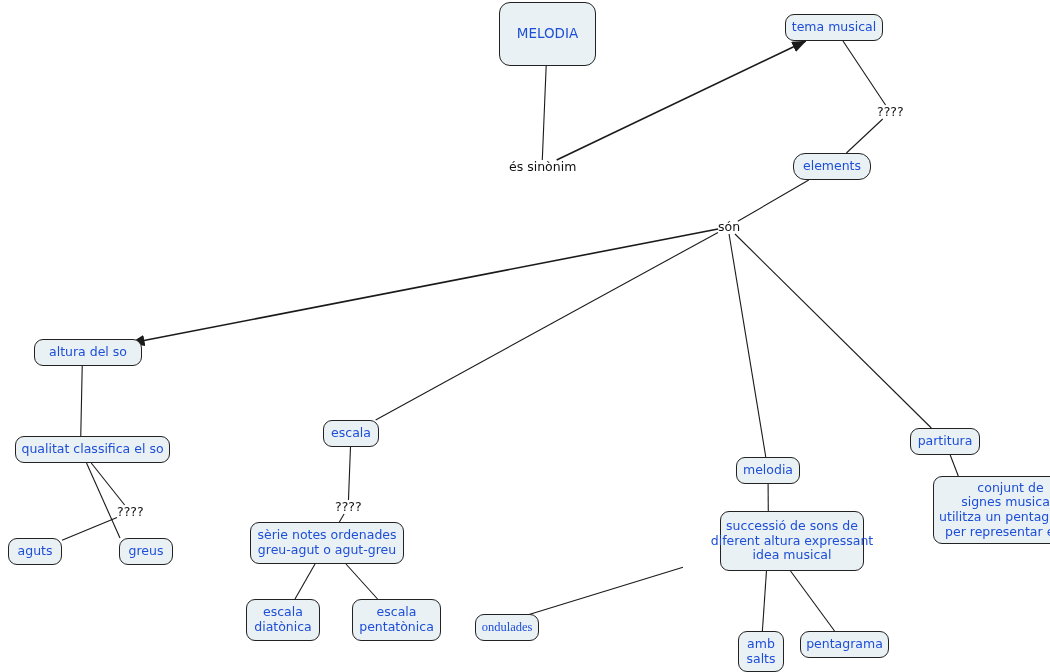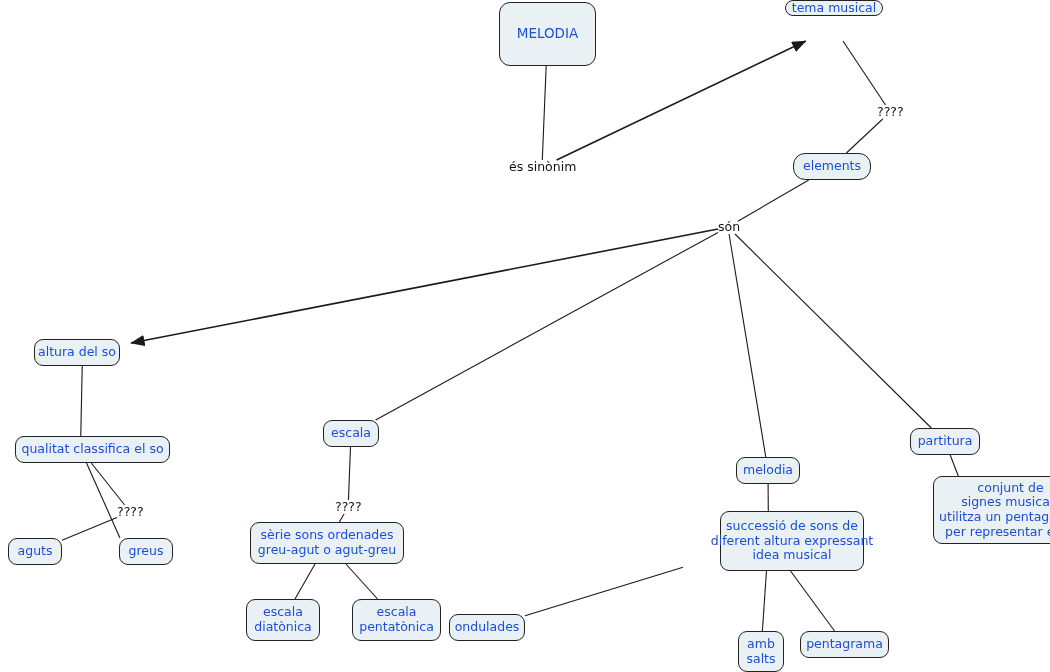--- a/index.html
+++ b/index.html
@@ -87,34 +87,34 @@
         <line x1="345.95454545454544" y1="564" x2="377.54545454545456" y2="599" stroke="#1a1a1a" stroke-width="1.1"></line>
         <line x1="768.0957446808511" y1="484" x2="768.2872340425532" y2="511" stroke="#1a1a1a" stroke-width="1.1"></line>
         <line x1="683" y1="567.272646536412" x2="525" y2="615.8232682060391" stroke="#1a1a1a" stroke-width="1.1"></line>
         <line x1="766.4638009049773" y1="571" x2="762.3914027149322" y2="631" stroke="#1a1a1a" stroke-width="1.1"></line>
         <line x1="790.5289855072464" y1="571" x2="834.5869565217391" y2="631" stroke="#1a1a1a" stroke-width="1.1"></line>
         <line x1="950.1923076923077" y1="455" x2="958.2692307692307" y2="476" stroke="#1a1a1a" stroke-width="1.1"></line>
       </g>
   </svg>
   <div id="node-layer">
       <div class="node big" style="left: 499px; top: 2px; width: 97px; height: 64px;">MELODIA</div>
-      <div class="node" style="left: 785px; top: 0; width: 98px; height: 16px;">tema musical</div>
+      <div class="node" style="left: 785px; top: 14px; width: 98px; height: 27px;">tema musical</div>
       <div class="node" style="left: 793px; top: 153px; width: 78px; height: 27px; border-radius: 12px;">elements</div>
-      <div class="node" style="left: 34px; top: 339px; width: 86px; height: 27px;">altura del so</div>
+      <div class="node" style="left: 34px; top: 339px; width: 108px; height: 27px;">altura del so</div>
       <div class="node" style="left: 3px; top: 436px; width: 155px; height: 27px; margin-left: 12px;">qualitat classifica el so</div>
       <div class="node" style="left: 8px; top: 538px; width: 54px; height: 27px;">aguts</div>
       <div class="node" style="left: 99px; top: 538px; width: 54px; height: 27px; margin-left: 20px;">greus</div>
       <div class="node" style="left: 323px; top: 420px; width: 56px; height: 27px;">escala</div>
-      <div class="node" style="left: 250px; top: 522px; width: 154px; height: 42px;">sèrie sons ordenades
+      <div class="node" style="left: 250px; top: 522px; width: 154px; height: 42px;">sèrie notes ordenades
 greu-agut o agut-greu</div>
       <div class="node" style="left: 246px; top: 599px; width: 74px; height: 42px;">escala
 diatònica</div>
       <div class="node" style="left: 352px; top: 599px; width: 89px; height: 42px;">escala
 pentatònica</div>
-      <div class="node" style="left: 449px; top: 614px; width: 76px; height: 27px;">ondulades</div>
+      <div class="node" style="left: 475px; top: 614px; width: 64px; height: 27px; font-family: Liberation Serif, serif;">ondulades</div>
       <div class="node" style="left: 736px; top: 457px; width: 64px; height: 27px;">melodia</div>
       <div class="node" style="left: 683px; top: 511px; width: 144px; height: 60px; margin-left: 37px;">successió de sons de
 diferent altura expressant
 idea musical</div>
       <div class="node" style="left: 738px; top: 631px; width: 46px; height: 41px;">amb
 salts</div>
       <div class="node" style="left: 800px; top: 631px; width: 89px; height: 27px;">pentagrama</div>
       <div class="node" style="left: 910px; top: 428px; width: 70px; height: 27px;">partitura</div>
       <div class="node" style="left: 933px; top: 476px; width: 155px; height: 68px;">conjunt de
 signes musicals

